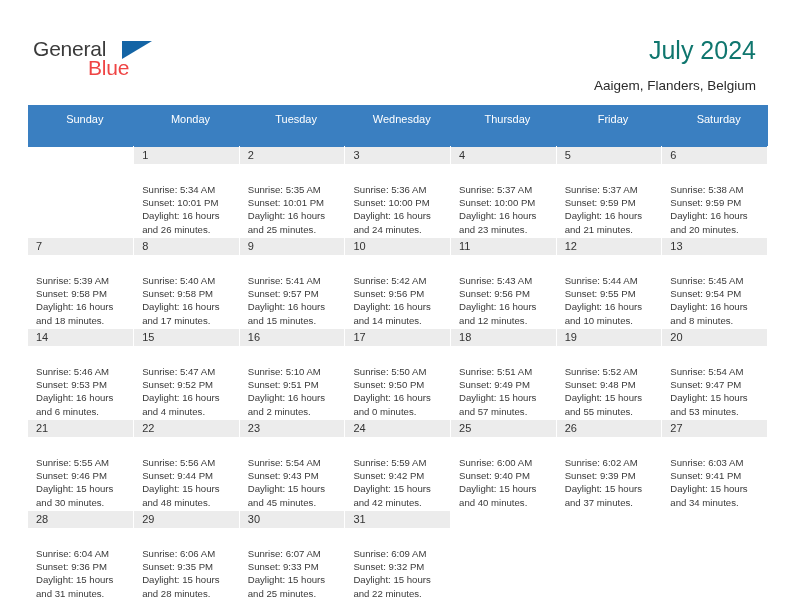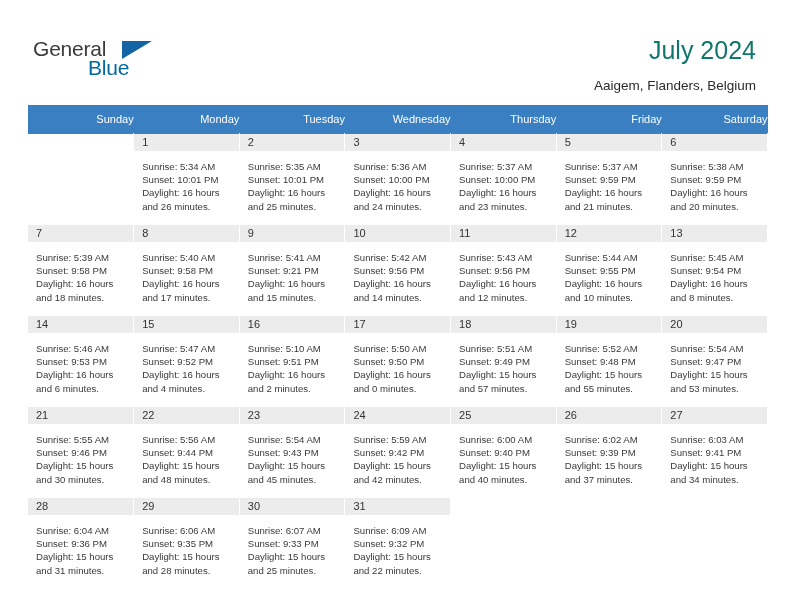--- a/index.html
+++ b/index.html
@@ -44,21 +44,21 @@
     font-size: 21px;
     color: #3b3b3b;
     letter-spacing: -0.2px;
     line-height: 21px;
   }
   .logo-blue {
     position: absolute;
     left: 55px;
     top: 19px;
     font-size: 21px;
-    color: #0369a1;
+    color: #ef4444;
     letter-spacing: -0.2px;
     line-height: 21px;
   }
   .logo-tri {
     position: absolute;
     left: 89px;
     top: 3px;
     width: 0;
     height: 0;
     border-left: 30px solid #1464a5;
@@ -93,22 +93,22 @@
     top: 105px;
     width: 740px;
     border-collapse: collapse;
     table-layout: fixed;
   }
   .calendar th {
     background: #3a7fc1;
     color: #ffffff;
     font-size: 11px;
     font-weight: normal;
-    text-align: right;
-    padding: 5px 0 5px 8px;
+    text-align: center;
+    padding: 5px 0 18px 8px;
     height: 18px;
     border: none;
   }
   .calendar td {
     vertical-align: top;
     padding: 0;
     height: 90px;
     border-right: 1px solid #ffffff;
     border-bottom: 1px solid #ffffff;
     background: #ffffff;
@@ -123,21 +123,21 @@
   }
   .daynum-bar {
     height: 17px;
     line-height: 17px;
     padding-left: 8px;
     font-size: 11px;
     color: #333333;
     background: transparent;
   }
   .lines {
-    padding: 9px 6px 0 8px;
+    padding: 19px 6px 0 8px;
   }
   .line {
     font-size: 9.6px;
     line-height: 13.2px;
     color: #3a3a3a;
     white-space: nowrap;
   }
   .row-rule td {
     border-top: 1px solid #3a7fc1;
   }
@@ -265,21 +265,21 @@
                 <div class="line">Daylight: 16 hours</div>
                 <div class="line">and 17 minutes.</div>
               </div>
             </div>
           </td>
           <td>
             <div class="cell filled">
               <div class="daynum-bar">9</div>
               <div class="lines">
                 <div class="line">Sunrise: 5:41 AM</div>
-                <div class="line">Sunset: 9:21 PM</div>
+                <div class="line">Sunset: 9:57 PM</div>
                 <div class="line">Daylight: 16 hours</div>
                 <div class="line">and 15 minutes.</div>
               </div>
             </div>
           </td>
           <td>
             <div class="cell filled">
               <div class="daynum-bar">10</div>
               <div class="lines">
                 <div class="line">Sunrise: 5:42 AM</div>

